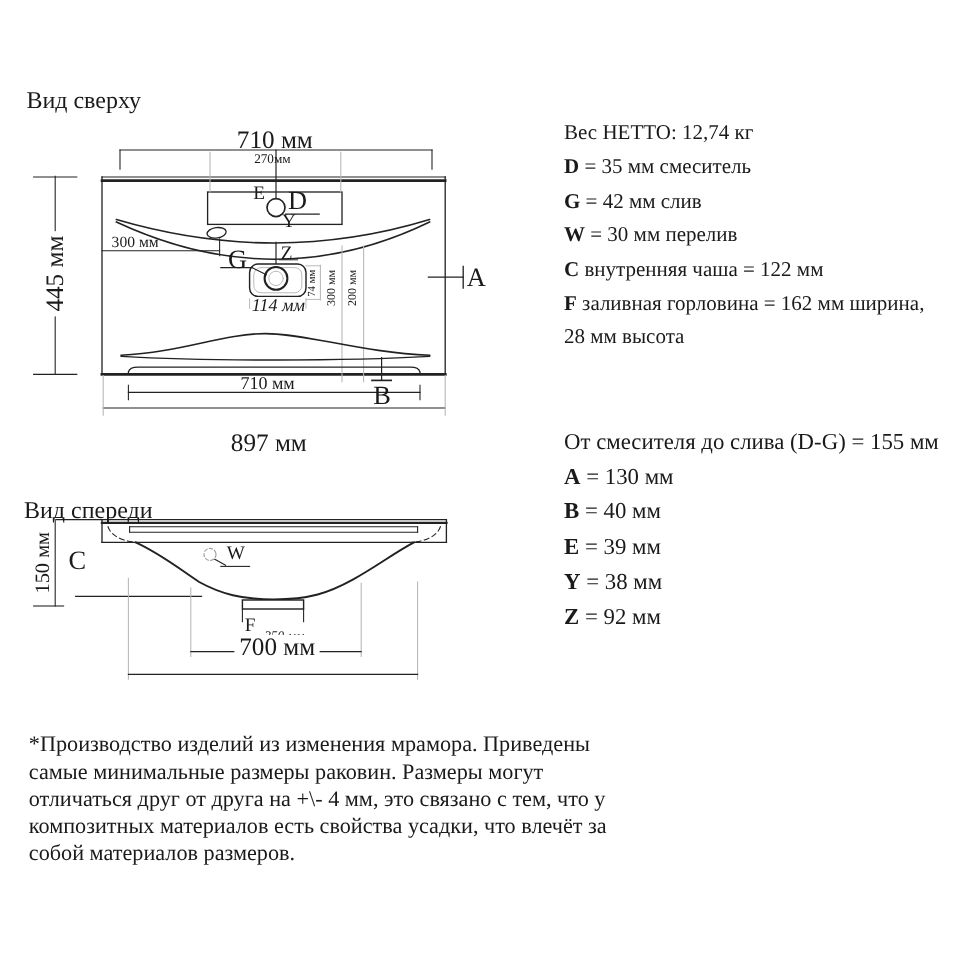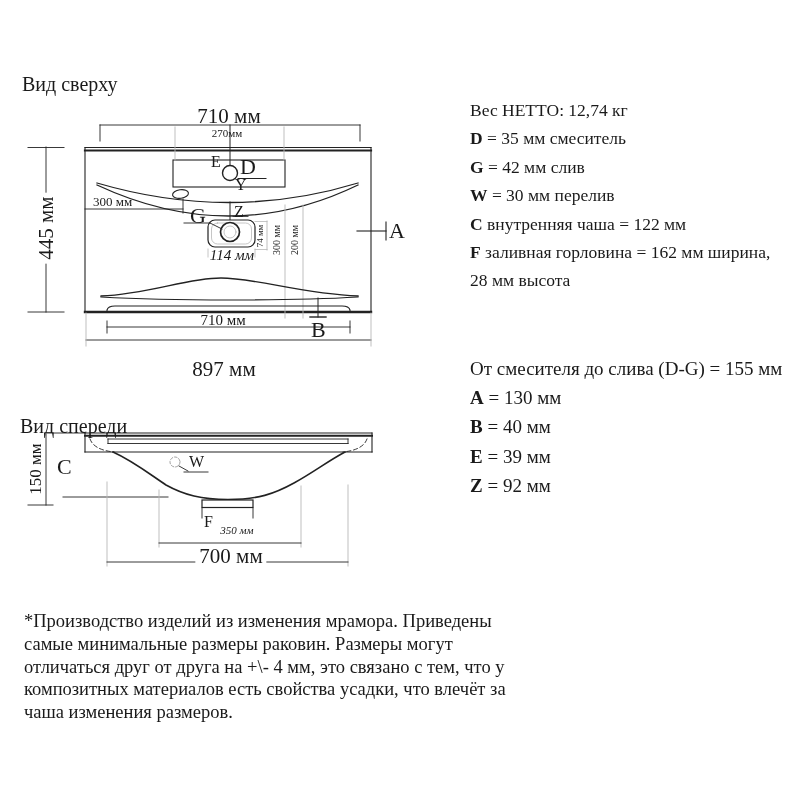--- a/index.html
+++ b/index.html
@@ -170,41 +170,42 @@
   <div class="lbl cx" style="left:232px; top:248px; font-size:15px;font-style:italic;">114 мм</div>
   <div class="lbl cx" style="left:223px; top:313px; font-size:15px;">710 мм</div>
   <div class="lbl big cx wbg" style="left:224px; top:321px;margin-top:38px;">897 мм</div>
 
   <div class="lbl title" style="left:20px; top:396px;margin-top:20px;">Вид спереди</div>
   <div class="lbl rot wbg" style="left:35px; top:469px; font-size:17px;">150 мм</div>
   <div class="lbl letter-lg" style="left:57px; top:456px;">C</div>
   <div class="lbl letter-md" style="left:189px; top:454px;">W</div>
   <div class="lbl letter-md" style="left:204px; top:514px;">F</div>
   <div class="lbl mid cx" style="left:237px; top:525px;font-style:italic;">350 мм</div>
-  <div class="lbl big cx wbg" style="left:231px; top:546px;">700 мм</div>
+  <div class="lbl big cx wbg" style="left:231px; top:529px;">700 мм</div>
 
   <div class="specs">
     <div class="spec-line"><b></b><span>Вес НЕТТО: 12,74 кг</span></div>
     <div class="spec-line"><b>D</b><span> = 35 мм смеситель</span></div>
     <div class="spec-line"><b>G</b><span> = 42 мм слив</span></div>
     <div class="spec-line"><b>W</b><span> = 30 мм перелив</span></div>
     <div class="spec-line"><b>C</b><span> внутренняя чаша = 122 мм</span></div>
     <div class="spec-line"><b>F</b><span> заливная горловина = 162 мм ширина,</span></div>
     <div class="spec-line"><b></b><span>28 мм высота</span></div>
   </div>
 
   <div class="specs2">
     <div class="spec-line"><b></b><span>От смесителя до слива (D-G) = 155 мм</span></div>
     <div class="spec-line"><b>A</b><span> = 130 мм</span></div>
     <div class="spec-line"><b>B</b><span> = 40 мм</span></div>
     <div class="spec-line"><b>E</b><span> = 39 мм</span></div>
+    <div class="spec-line"><b>Y</b><span> = 38 мм</span></div>
     <div class="spec-line"><b>Z</b><span> = 92 мм</span></div>
   </div>
 
   <div class="footnote">
     <div>*Производство изделий из изменения мрамора. Приведены</div>
     <div>самые минимальные размеры раковин. Размеры могут</div>
     <div>отличаться друг от друга на +\- 4 мм, это связано с тем, что у</div>
     <div>композитных материалов есть свойства усадки, что влечёт за</div>
-    <div>чаша изменения размеров.</div>
+    <div>собой материалов размеров.</div>
   </div>
 
 </div>
 
 </body></html>

